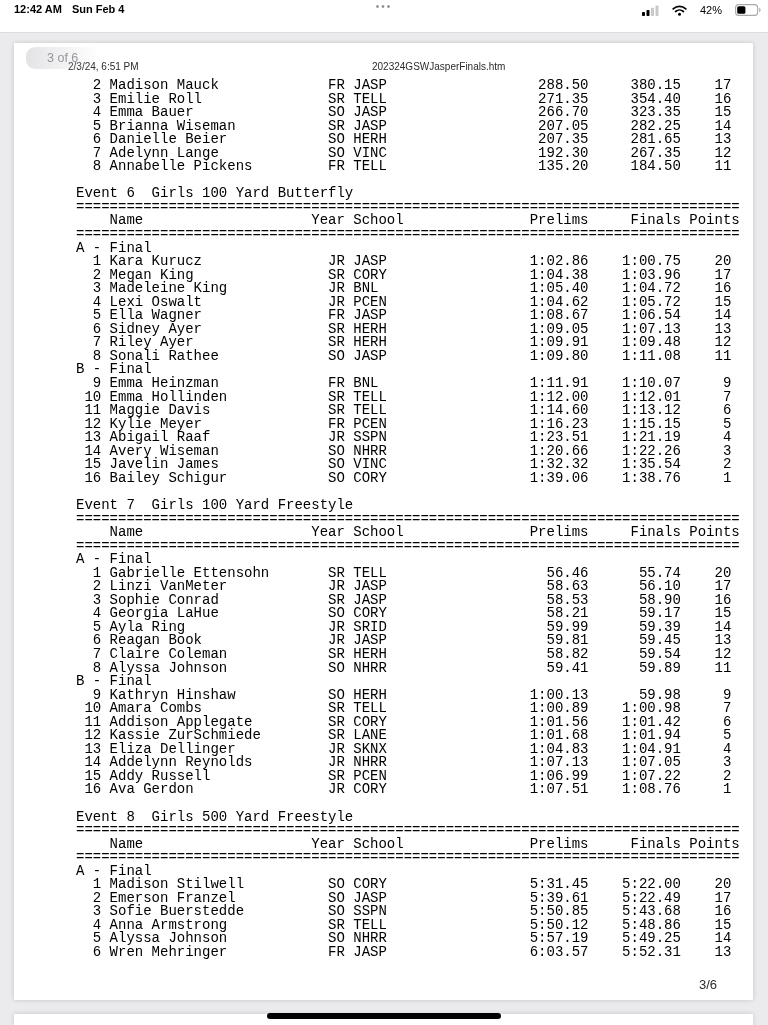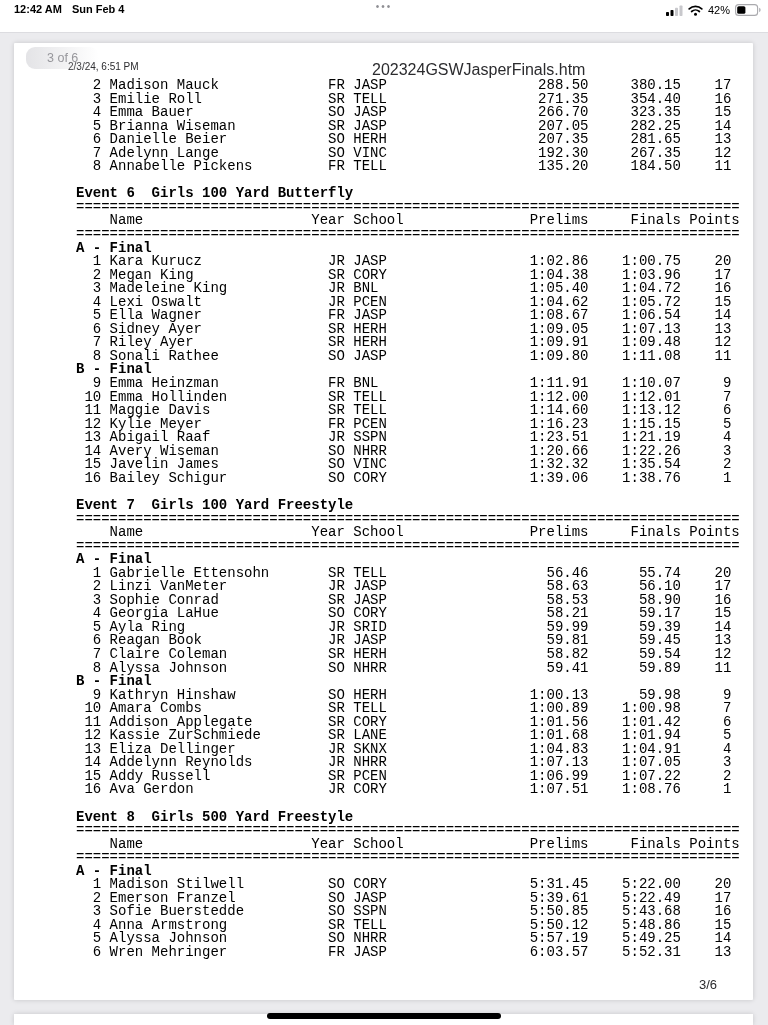--- a/index.html
+++ b/index.html
@@ -14,45 +14,45 @@
     position:absolute;top:0;left:0;right:0;height:32px;
     background:#ffffff;border-bottom:1px solid #dcdce0;z-index:5;
   }
   .sb-left{position:absolute;left:14px;top:3px;font-size:11px;font-weight:600;color:#000;}
   .sb-left .date{margin-left:10px;}
   .sb-dots{position:absolute;left:0;right:0;top:1px;text-align:center;
     font-size:10px;letter-spacing:2px;color:#8e8e93;}
   .url-row{position:absolute;left:0;right:0;top:14px;text-align:center;
     font-size:11px;color:#1c1c1e;}
   .url-row svg{vertical-align:-1px;margin-right:3px;}
-  .sb-right{position:absolute;right:7px;top:3px;display:flex;align-items:center;gap:5px;height:14px;}
+  .sb-right{position:absolute;right:7px;top:3px;display:flex;align-items:center;gap:13px;height:14px;}
   .sb-right .pct{font-size:11px;color:#000;}
   
   .page{
     position:absolute;left:14px;top:43px;width:739px;height:957px;
     background:#fff;border-radius:1px;
     box-shadow:0 0 5px rgba(0,0,0,.16);
   }
   .page-badge{
     position:absolute;left:26px;top:47px;z-index:6;
     padding:4px 21px;border-radius:9px;
     background:linear-gradient(90deg, rgba(205,205,210,.55), rgba(205,205,210,0));
     color:#97979c;font-size:12.5px;
   }
   .doc-header-date{position:absolute;left:54px;top:18px;font-size:10px;color:#2b2b2e;}
-  .doc-header-title{position:absolute;left:358px;top:18px;font-size:16px;color:#2b2b2e;}
+  .doc-header-title{position:absolute;left:358px;top:18px;font-size:10px;color:#2b2b2e;}
   .report{
     position:absolute;left:42px;top:36px;
     font-family:"Liberation Mono","DejaVu Sans Mono",monospace;
     font-size:14px;line-height:13.55px;color:#000;
     white-space:pre;
     margin-left:20px;
   }
   .report .ln{height:13.55px;}
-  .report .b{font-weight:bold;}
+  .report .b{font-weight:normal;}
   .doc-footer-path{position:absolute;left:31px;top:934px;font-size:9.6px;color:#2b2b2e;white-space:nowrap;}
   .doc-footer-page{position:absolute;left:685px;top:934px;font-size:13px;color:#2b2b2e;}
   
   .next-page{position:absolute;left:14px;top:1014px;width:739px;height:11px;background:#fff;
     box-shadow:0 0 5px rgba(0,0,0,.16);}
   .home-indicator{position:absolute;left:267px;top:1013px;width:234px;height:6px;
     border-radius:3px;background:#000;z-index:9;}
 </style>
 </head>
 <body>

